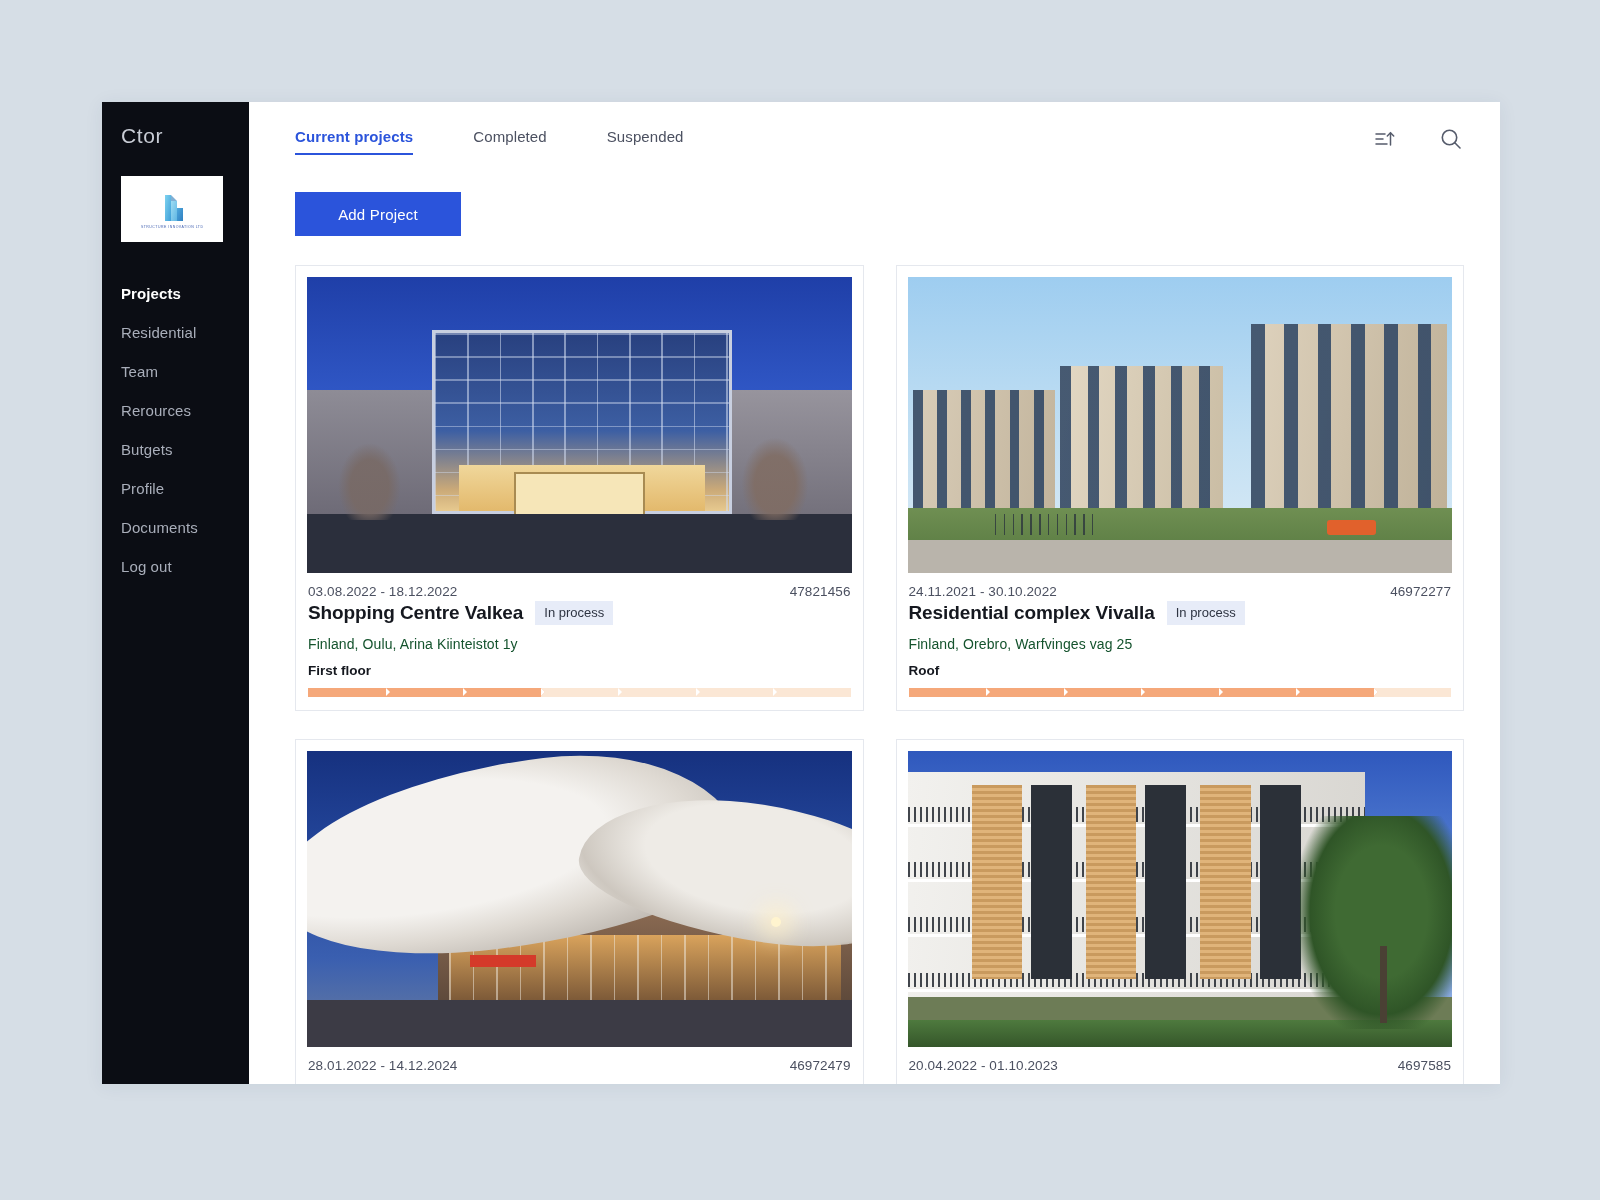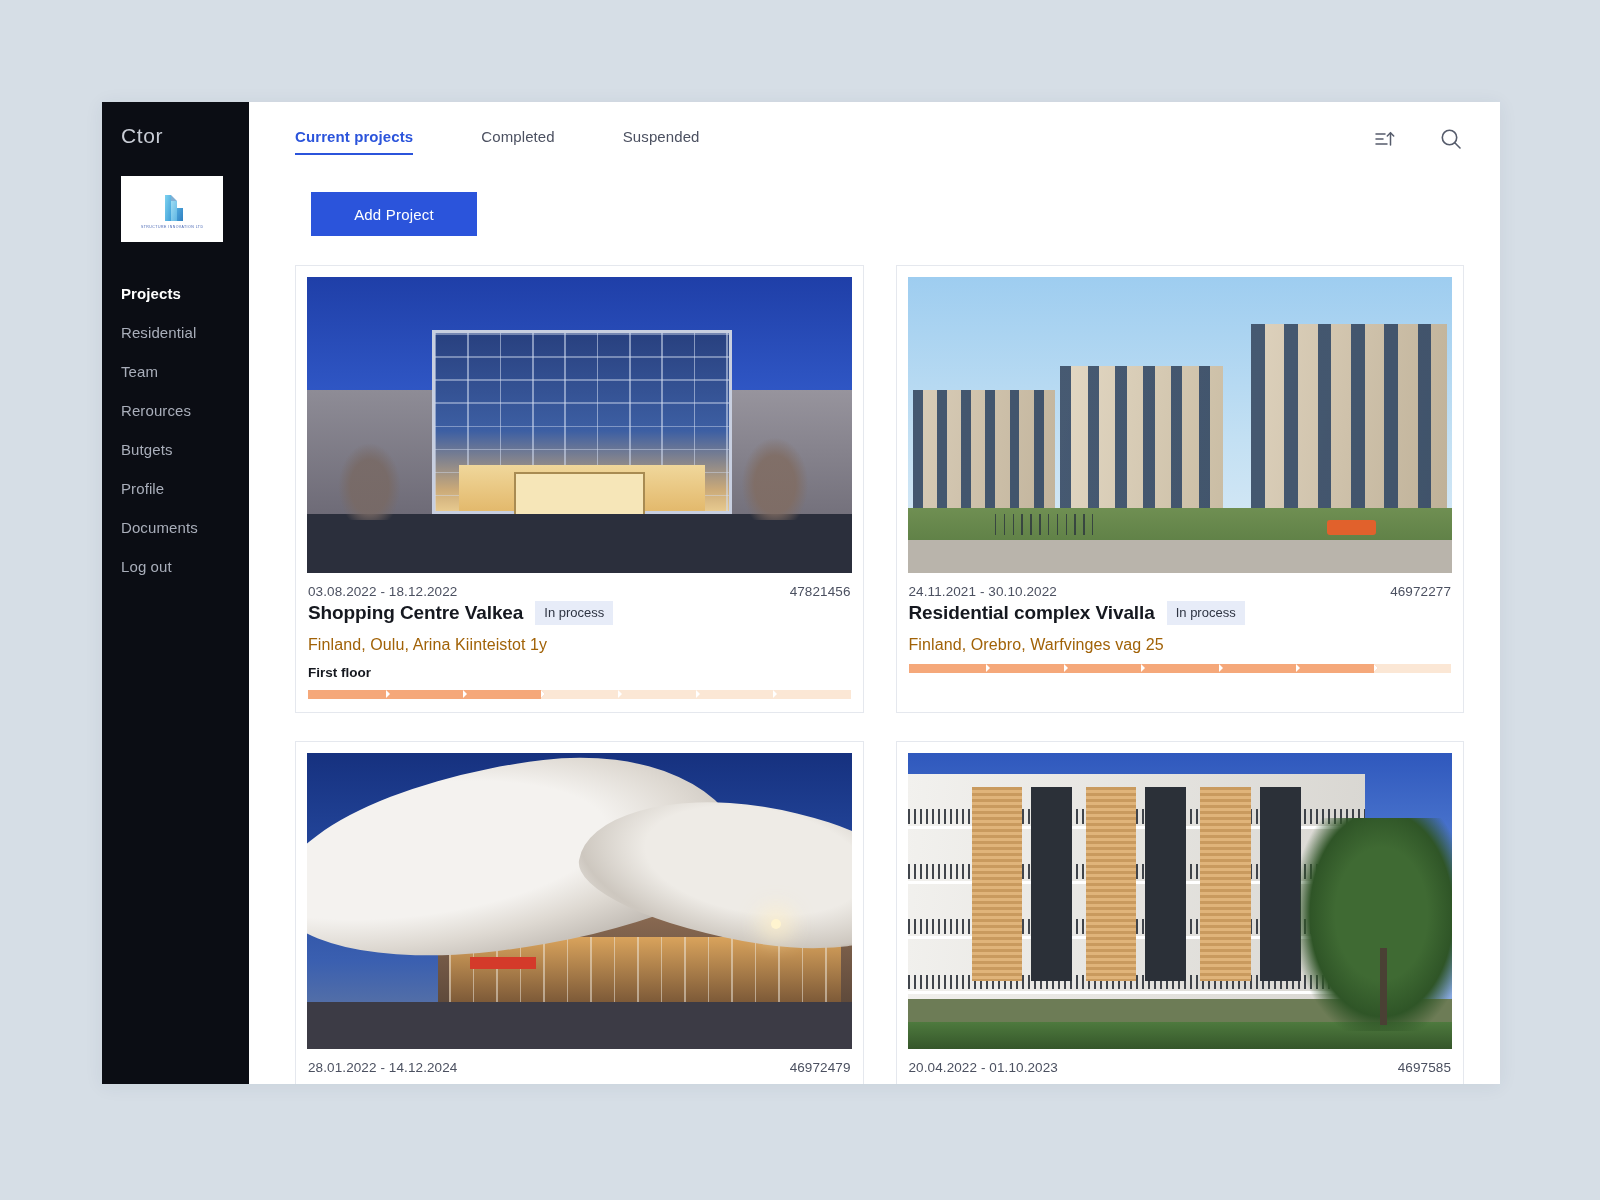--- a/index.html
+++ b/index.html
@@ -85,21 +85,21 @@
     overflow: hidden;
   }
 
   .topbar {
     height: 62px;
     display: flex;
     align-items: flex-start;
     padding: 26px 38px 0 46px;
     position: relative;
   }
-  .tabs { display: flex; gap: 12px; }
+  .tabs { display: flex; gap: 4px; }
   .tab {
     font-size: 15px;
     color: #4b5060;
     cursor: pointer;
     padding: 0 0 10px 0;
     margin-right: 56px;
     letter-spacing: .1px;
     position: relative;
     white-space: nowrap;
   }
@@ -138,21 +138,20 @@
     width: 166px;
     height: 44px;
     background: #2b54db;
     color: #fff;
     font-size: 15px;
     font-weight: 400;
     border: none;
     cursor: pointer;
     letter-spacing: .2px;
     font-family: "Liberation Sans", sans-serif;
-    margin-left: 16px;
   }
 
   
   .grid {
     position: absolute;
     left: 46px;
     top: 163px;
     right: 36px;
     bottom: 0;
     display: grid;
@@ -197,22 +196,22 @@
   }
   .status-badge {
     background: #e7ecf8;
     color: #2e3442;
     font-size: 13px;
     padding: 4px 9px 5px 9px;
     white-space: nowrap;
   }
   .card-address {
     margin-top: 11px;
-    font-size: 16px;
-    color: #a16207;
+    font-size: 14px;
+    color: #14532d;
     letter-spacing: .1px;
   }
   .card-stage {
     margin-top: 11px;
     font-size: 13.5px;
     font-weight: 700;
     color: #15181f;
   }
   .progress {
     margin-top: 10px;
@@ -449,20 +448,21 @@
         <div class="card-body">
           <div class="card-meta">
             <span>24.11.2021 - 30.10.2022</span>
             <span>46972277</span>
           </div>
           <div class="card-title-row">
             <span class="card-title">Residential complex Vivalla</span>
             <span class="status-badge">In process</span>
           </div>
           <div class="card-address">Finland, Orebro, Warfvinges vag 25</div>
+          <div class="card-stage">Roof</div>
           <div class="progress">
             <div class="seg on"></div>
               <div class="seg on"></div>
               <div class="seg on"></div>
             <div class="seg on"></div>
               <div class="seg on"></div>
               <div class="seg on"></div>
               <div class="seg"></div>
           </div>
         </div>

